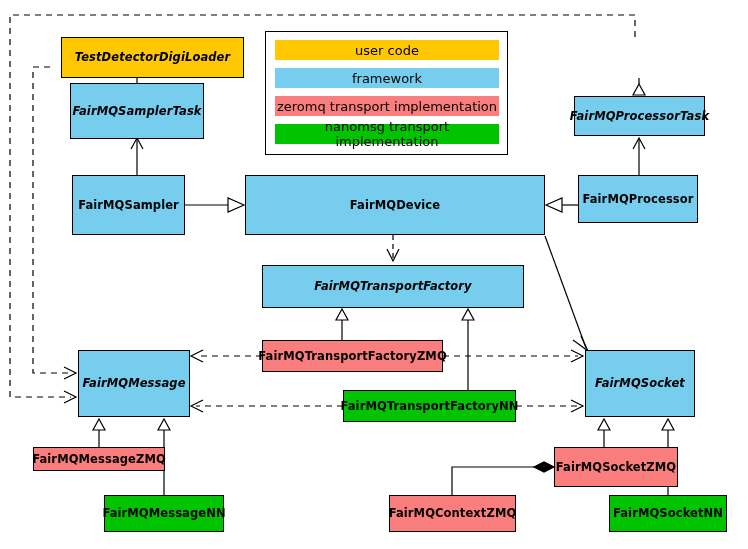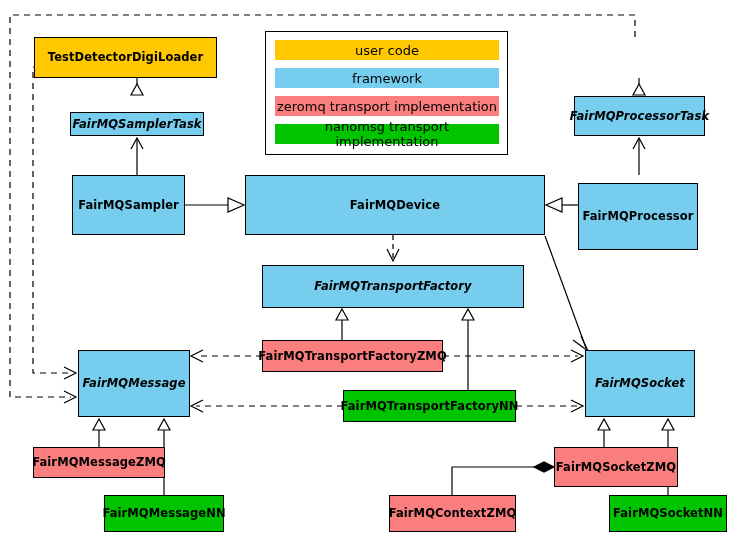--- a/index.html
+++ b/index.html
@@ -183,42 +183,42 @@
       </g>
 
       <g>
         <polyline points="452,495 452,467 540,467" fill="none"></polyline>
         <path d="M554,467 L544,472 L534,467 L544,462 Z" fill="#000000"></path>
       </g>
 
     </g>
   </svg>
 
-  <div class="node c-user" style="left:34px; top:37px; width:183px; height:41px;">
+  <div class="node c-user" style="left:61px; top:37px; width:183px; height:41px;font-style:italic;">
     <span>TestDetectorDigiLoader</span>
   </div>
 
 
-  <div class="node c-framework abstract" style="left:70px; top:112px; width:134px; height:24px;">
+  <div class="node c-framework abstract" style="left:70px; top:83px; width:134px; height:56px;">
     <span>FairMQSamplerTask</span>
   </div>
 
   <div class="node c-framework abstract" style="left:574px; top:96px; width:131px; height:40px;">
     <span>FairMQProcessorTask</span>
   </div>
 
   <div class="node c-framework" style="left:72px; top:175px; width:113px; height:60px;">
     <span>FairMQSampler</span>
   </div>
 
   <div class="node c-framework" style="left:245px; top:175px; width:300px; height:60px;">
     <span>FairMQDevice</span>
   </div>
 
-  <div class="node c-framework" style="left:578px; top:175px; width:120px; height:67px;margin-top:8px;">
+  <div class="node c-framework" style="left:578px; top:175px; width:120px; height:48px;">
     <span>FairMQProcessor</span>
   </div>
 
   <div class="node c-framework abstract" style="left:262px; top:265px; width:262px; height:43px;">
     <span>FairMQTransportFactory</span>
   </div>
 
   <div class="node c-zmq" style="left:262px; top:340px; width:181px; height:32px;">
     <span>FairMQTransportFactoryZMQ</span>
   </div>
@@ -228,21 +228,21 @@
   </div>
 
   <div class="node c-framework abstract" style="left:78px; top:350px; width:112px; height:67px;">
     <span>FairMQMessage</span>
   </div>
 
   <div class="node c-framework abstract" style="left:585px; top:350px; width:110px; height:67px;">
     <span>FairMQSocket</span>
   </div>
 
-  <div class="node c-zmq" style="left:33px; top:447px; width:132px; height:31px;">
+  <div class="node c-zmq" style="left:33px; top:447px; width:132px; height:24px;">
     <span>FairMQMessageZMQ</span>
   </div>
 
   <div class="node c-nn" style="left:104px; top:495px; width:120px; height:37px;">
     <span>FairMQMessageNN</span>
   </div>
 
   <div class="node c-zmq" style="left:554px; top:447px; width:124px; height:40px;">
     <span>FairMQSocketZMQ</span>
   </div>

